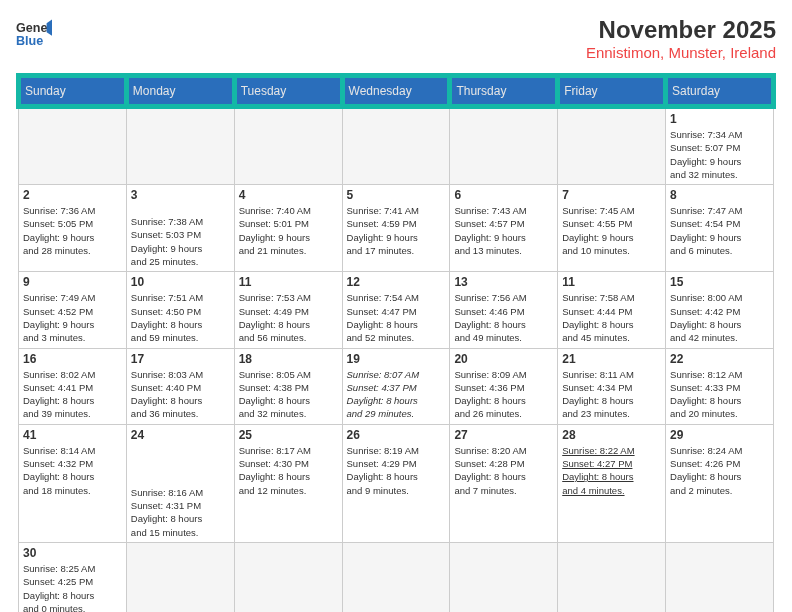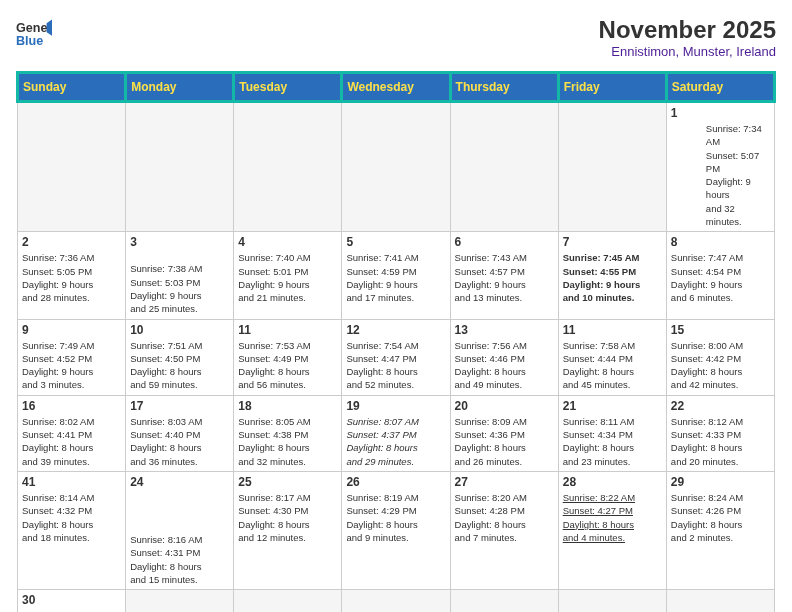--- a/index.html
+++ b/index.html
@@ -27,36 +27,36 @@
     }
     .title-block {
       text-align: right;
     }
     .month-title {
       font-size: 24px;
       font-weight: bold;
       color: #333;
     }
     .subtitle {
-      font-size: 13px;
-      color: #4c1d95;
+      font-size: 15px;
+      color: #ef4444;
     }
     .calendar {
       width: 100%;
       border-collapse: collapse;
       border: 1px solid #ccc;
     }
     .calendar th {
       background: #2a6ebb;
-      color: #fde047;
+      color: #e5e5e5;
       font-size: 12px;
-      font-weight: bold;
+      font-weight: normal;
       padding: 6px 4px;
       text-align: left;
-      border: 3px solid #14b8a6;
+      border: 5px solid #14b8a6;
     }
     .calendar td {
       vertical-align: top;
       border: 1px solid #ccc;
       padding: 3px 4px;
       font-size: 10px;
       color: #333;
       width: calc(100%/7);
       min-height: 70px;
       background: #fff;
@@ -108,21 +108,21 @@
   <tbody id="calendar-body">
   <tr>
         <td class="empty"></td>
         <td class="empty"></td>
         <td class="empty"></td>
         <td class="empty"></td>
         <td class="empty"></td>
         <td class="empty"></td>
         <td>
           <span class="day-num">1</span>
-          <div class="day-info" style="white-space: pre-line; margin-left: 35px;">Sunrise: 7:34 AM
+          <div class="day-info" style="white-space: pre-line;">Sunrise: 7:34 AM
 Sunset: 5:07 PM
 Daylight: 9 hours
 and 32 minutes.</div>
         </td>
       </tr>
       <tr>
         <td>
           <span class="day-num">2</span>
           <div class="day-info" style="white-space: pre-line;">Sunrise: 7:36 AM
 Sunset: 5:05 PM
@@ -152,21 +152,21 @@
         </td>
         <td>
           <span class="day-num">6</span>
           <div class="day-info" style="white-space: pre-line;">Sunrise: 7:43 AM
 Sunset: 4:57 PM
 Daylight: 9 hours
 and 13 minutes.</div>
         </td>
         <td>
           <span class="day-num">7</span>
-          <div class="day-info" style="white-space: pre-line; font-weight: bold;">Sunrise: 7:45 AM
+          <div class="day-info" style="white-space: pre-line;">Sunrise: 7:45 AM
 Sunset: 4:55 PM
 Daylight: 9 hours
 and 10 minutes.</div>
         </td>
         <td>
           <span class="day-num">8</span>
           <div class="day-info" style="white-space: pre-line;">Sunrise: 7:47 AM
 Sunset: 4:54 PM
 Daylight: 9 hours
 and 6 minutes.</div>

